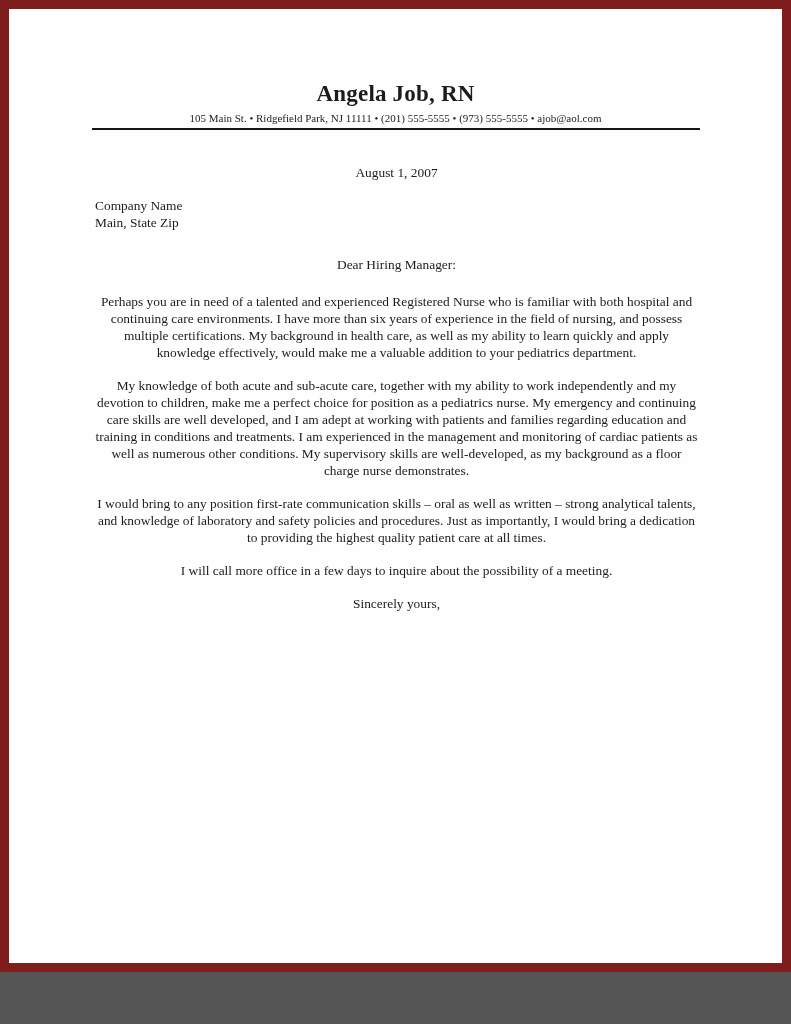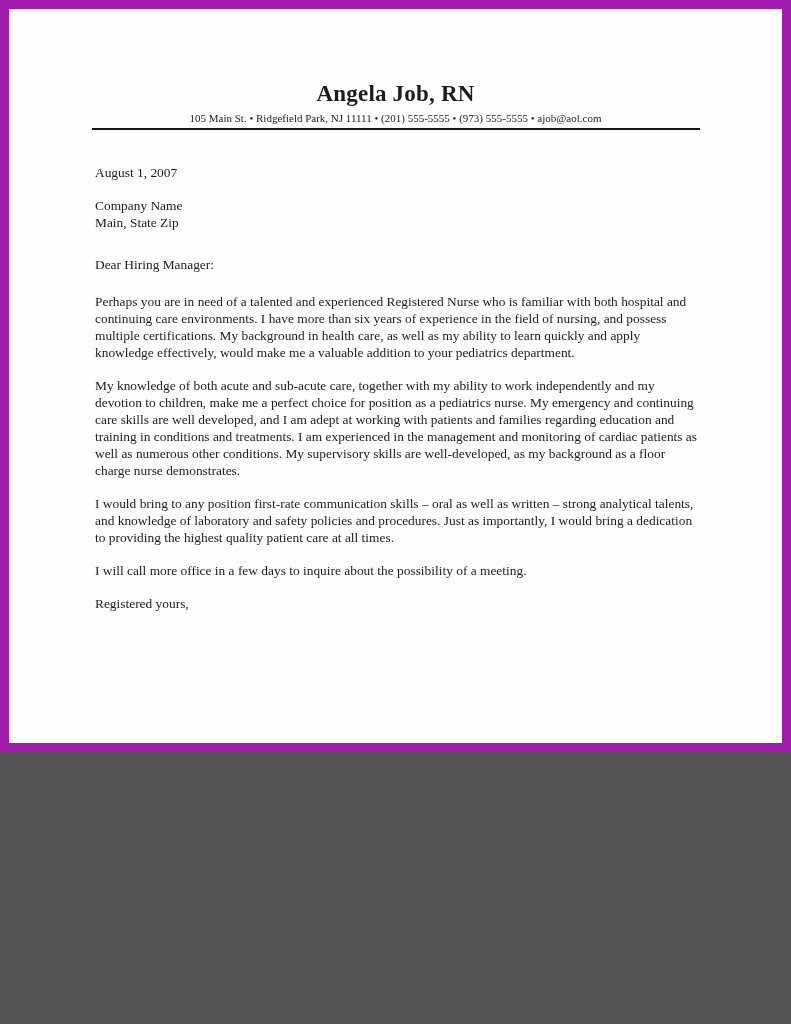--- a/index.html
+++ b/index.html
@@ -2,23 +2,23 @@
 <html><head>
 <meta charset="utf-8">
 <style>
   html, body {
     margin: 0;
     padding: 0;
     background: #555;
   }
   .canvas {
     width: 791px;
-    height: 752px;
+    height: 972px;
     box-sizing: border-box;
-    background: #a21caf;
+    background: #7f1d1d;
     padding: 9px;
     margin: 0 auto;
   }
   .sheet {
     width: 100%;
     height: 100%;
     box-sizing: border-box;
     background: #fefefe;
     position: relative;
     font-family: "Liberation Serif", "DejaVu Serif", serif;
@@ -47,20 +47,21 @@
     height: 0;
   }
   .letter-body {
     margin: 34px 84px 0 86px;
     font-size: 13.4px;
     line-height: 17px;
     text-align: left;
   }
   .letter-body p {
     margin: 0 0 17px 0;
+    text-align: center;
   }
   p.date-line {
     margin-bottom: 17px;
   }
   .recipient-block {
     margin-bottom: 25px;
   }
   .recipient-block div {
     line-height: 16.5px;
   }
@@ -95,17 +96,17 @@
         <div>Main, State Zip</div>
       </div>
 
       <p class="salutation">Dear Hiring Manager:</p>
 
       <p class="body-paragraph">Perhaps you are in need of a talented and experienced Registered Nurse who is familiar with both hospital and continuing care environments.  I have more than six years of experience in the field of nursing, and possess multiple certifications.  My background in health care, as well as my ability to learn quickly and apply knowledge effectively, would make me a valuable addition to your pediatrics department.</p>
       <p class="body-paragraph">My knowledge of both acute and sub-acute care, together with my ability to work independently and my devotion to children, make me a perfect choice for position as a pediatrics nurse.  My emergency and continuing care skills are well developed, and I am adept at working with patients and families regarding education and training in conditions and treatments.  I am experienced in the management and monitoring of cardiac patients as well as numerous other conditions.  My supervisory skills are well-developed, as my background as a floor charge nurse demonstrates.</p>
       <p class="body-paragraph">I would bring to any position first-rate communication skills – oral as well as written – strong analytical talents, and knowledge of laboratory and safety policies and procedures.  Just as importantly, I would bring a dedication to providing the highest quality patient care at all times.</p>
       <p class="body-paragraph">I will call more office in a few days to inquire about the possibility of a meeting.</p>
 
-      <p class="closing">Registered yours,</p>
+      <p class="closing">Sincerely yours,</p>
 
     </main>
   </div>
 </div>
 
 </body></html>

